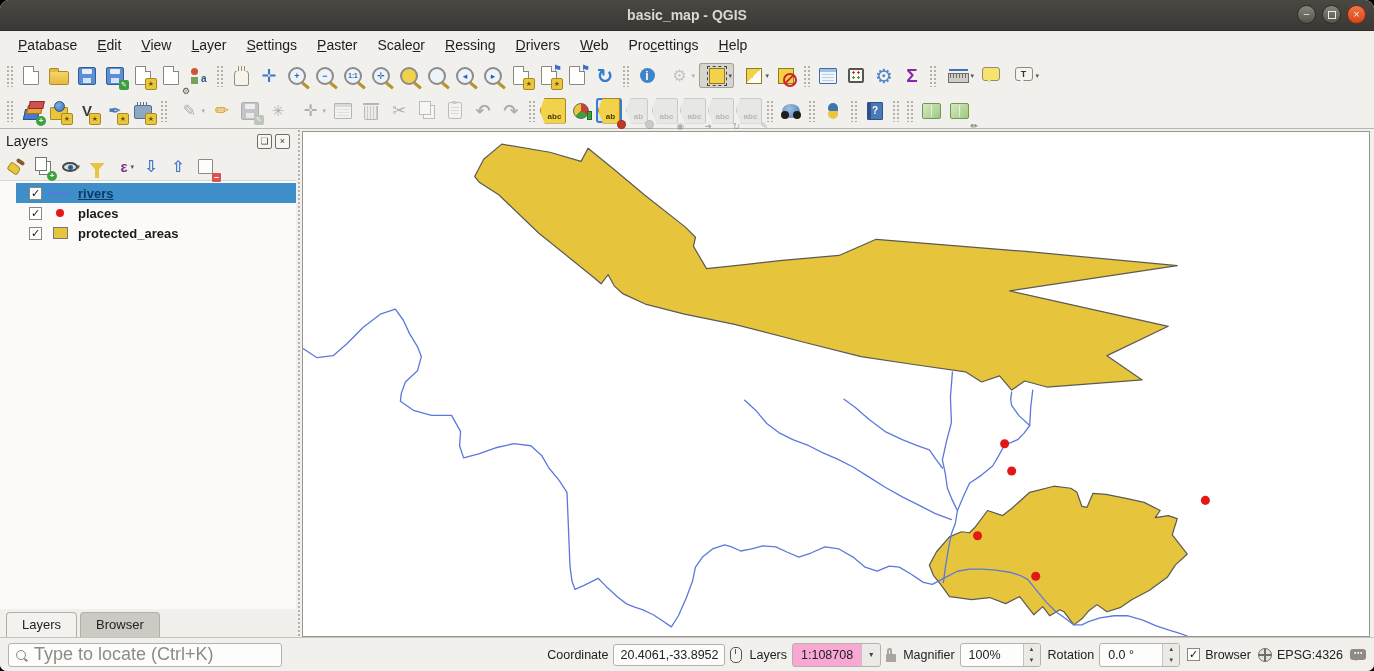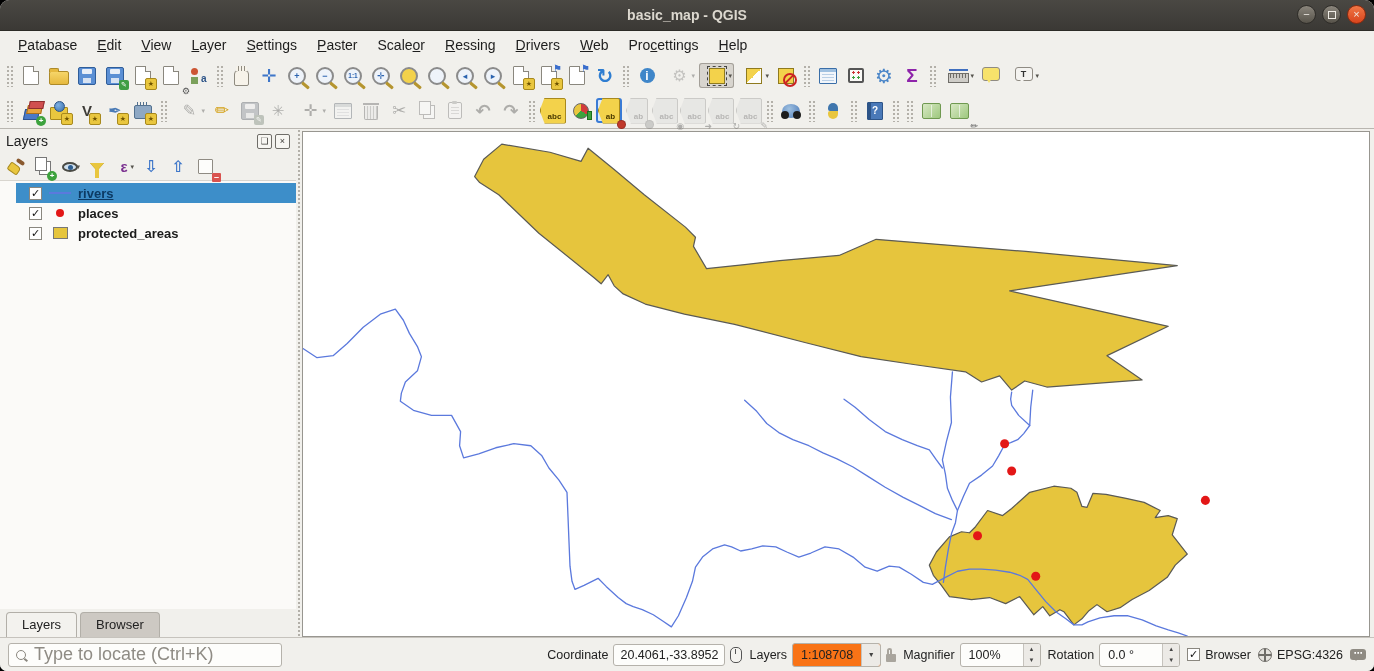--- a/index.html
+++ b/index.html
@@ -131,21 +131,21 @@
   .canvaswrap svg{position:absolute;inset:0;width:100%;height:100%;}
   
   .statusbar{height:33px;flex:0 0 33px;border-top:1px solid #c6c3bd;background:#f1f0ec;display:flex;align-items:center;padding:0 8px;gap:7px;font-size:12.5px;color:#222;}
   .locator{width:258px;height:22px;border:1px solid #b5b2ab;border-radius:3px;background:#fdfdfb;display:flex;align-items:center;padding:0 7px;gap:6px;flex:0 0 auto;}
   .locator input{border:none;outline:none;background:transparent;font-size:18px;width:100%;font-family:inherit;color:#222;}
   .locator input::placeholder{color:#8f8c85;}
   .loc-ico{width:8px;height:8px;border:1.5px solid #8a877f;border-radius:50%;position:relative;flex:0 0 auto;}
   .loc-ico::after{content:"";position:absolute;right:-3px;bottom:-2px;width:4px;height:1.5px;background:#8a877f;transform:rotate(40deg);}
   .sgrp{display:flex;align-items:center;gap:5px;flex:0 0 auto;}
   .sfield{height:22px;border:1px solid #b5b2ab;border-radius:3px;background:#fdfdfb;padding:0 6px;font-size:12.5px;font-family:inherit;color:#222;box-sizing:border-box;}
-  .combo{display:flex;align-items:stretch;height:22px;border:1px solid #b5b2ab;border-radius:3px;background:#f97316;overflow:hidden;}
+  .combo{display:flex;align-items:stretch;height:22px;border:1px solid #b5b2ab;border-radius:3px;background:#f9a8d4;overflow:hidden;}
   .combo .val{padding:2px 8px;display:flex;align-items:center;}
   .combo .arrowbtn{width:18px;border-left:1px solid #c6c3bd;display:flex;align-items:center;justify-content:center;font-size:7px;color:#444;background:#eceae6;}
   .spin{display:flex;align-items:stretch;height:22px;border:1px solid #b5b2ab;border-radius:3px;background:#fdfdfb;overflow:hidden;}
   .spin .val{padding:2px 8px;display:flex;align-items:center;min-width:46px;}
   .spin .arrows{display:flex;flex-direction:column;width:16px;border-left:1px solid #c6c3bd;background:#eceae6;}
   .spin .arrows span{flex:1;display:flex;align-items:center;justify-content:center;font-size:6px;color:#444;}
   .spacer{flex:1;}
 </style>
 </head>
 <body>

